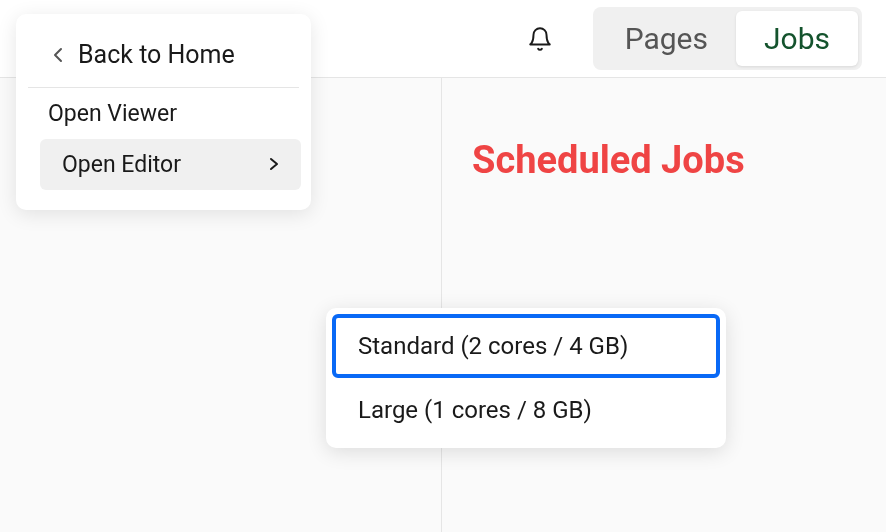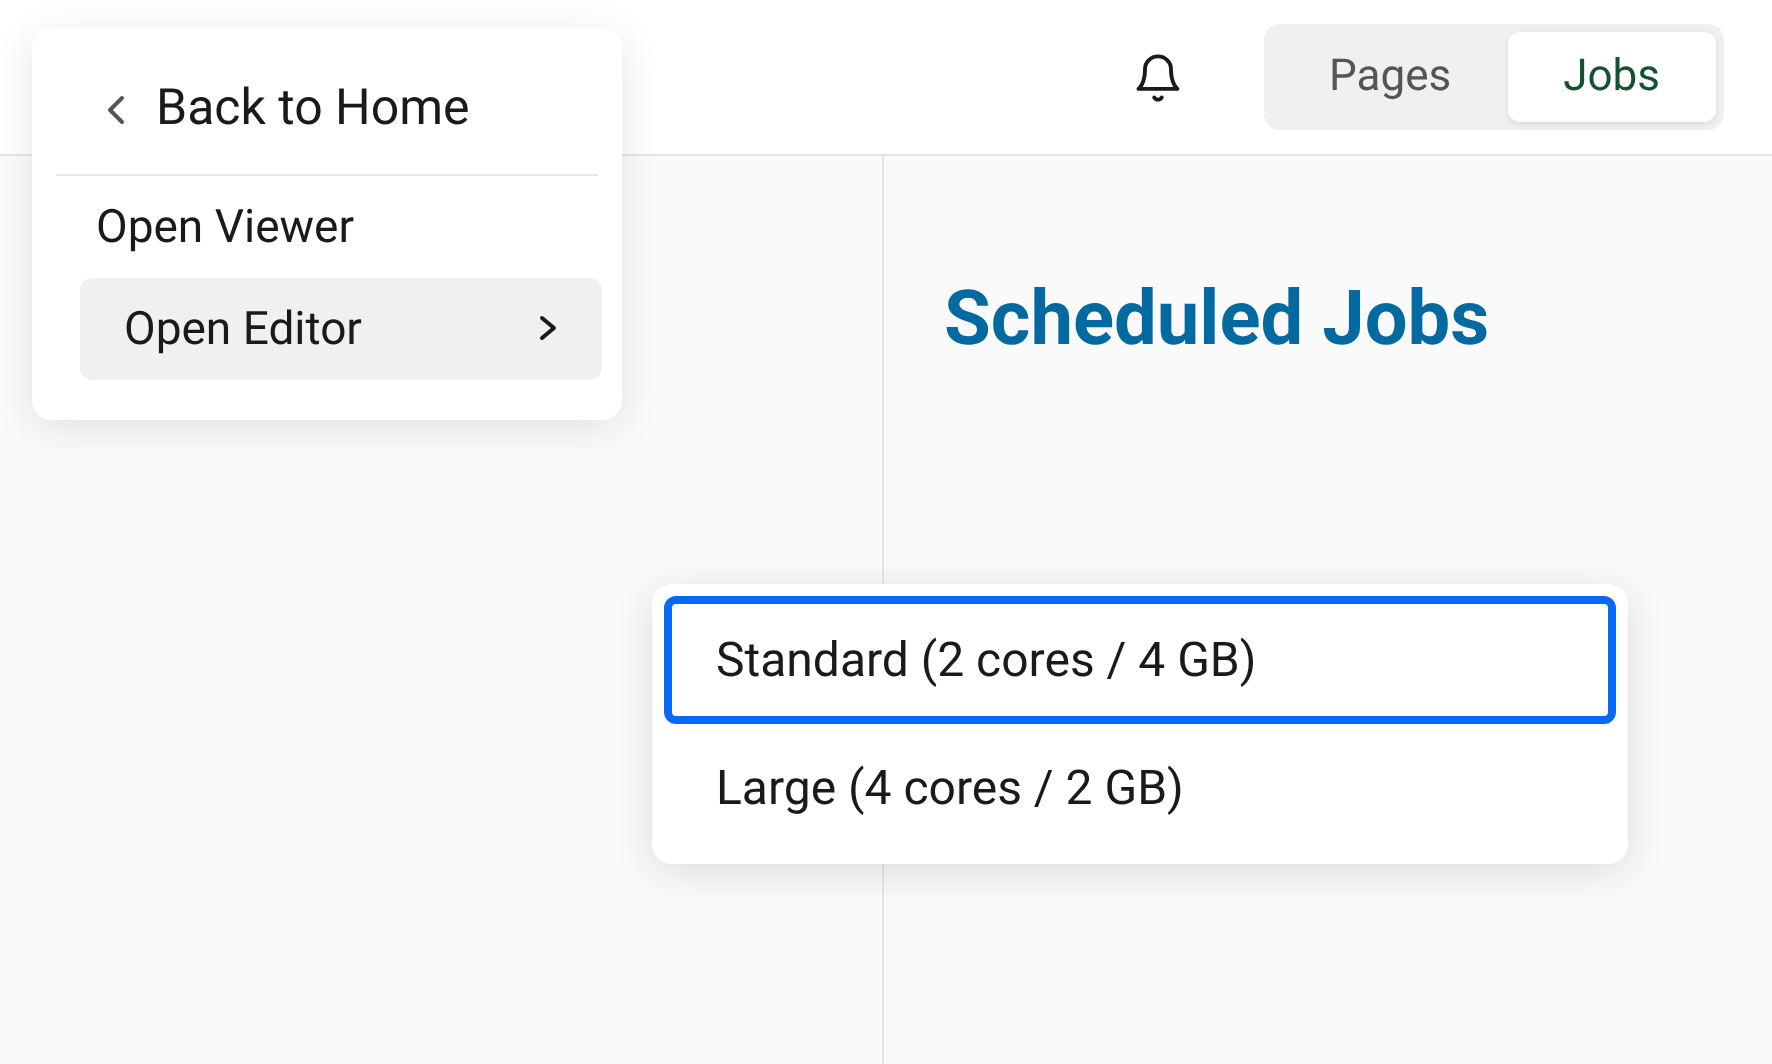--- a/index.html
+++ b/index.html
@@ -61,21 +61,21 @@
     
     .tab-group {
       display: flex;
       background: #f0f0f0;
       border-radius: 8px;
       padding: 4px;
     }
     
     .tab {
       padding: 10px 28px;
-      font-size: 22px;
+      font-size: 30px;
       cursor: pointer;
       border-radius: 6px;
       color: #555;
     }
     
     .tab.active {
       background: #ffffff;
       color: #14532d;
       box-shadow: 0 1px 3px rgba(0,0,0,0.1);
     }
@@ -94,21 +94,21 @@
     
     .content-area {
       flex: 1;
       padding: 60px 30px;
       background: #fafafa;
     }
     
     .page-title {
       font-size: 38px;
       font-weight: 700;
-      color: #0369a1;
+      color: #ef4444;
     }
     
     .dropdown-menu {
       position: absolute;
       top: 14px;
       left: 16px;
       width: 295px;
       background: #ffffff;
       border-radius: 10px;
       box-shadow: 0 4px 20px rgba(0,0,0,0.1);
@@ -155,23 +155,23 @@
       text-align: center;
     }
     
     .menu-item.highlighted {
       background: #f0f0f0;
       margin-left: 24px;
     }
     
     .submenu {
       position: absolute;
-      top: 292px;
+      top: 308px;
       left: 326px;
-      width: 488px;
+      width: 400px;
       background: #ffffff;
       border-radius: 10px;
       box-shadow: 0 4px 20px rgba(0,0,0,0.12);
       padding: 6px;
       z-index: 10;
     }
     
     .submenu-item {
       padding: 18px 26px;
       font-size: 24px;
@@ -234,14 +234,14 @@
     <span>
       <svg width="10" height="16" viewBox="0 0 10 16" fill="none">
         <path d="M2 3 L8 8 L2 13" stroke="#1a1a1a" stroke-width="2" fill="none" stroke-linecap="round" stroke-linejoin="round"></path>
       </svg>
     </span>
   </div>
 </div>
 
 <div class="submenu">
   <div class="submenu-item selected">Standard (2 cores / 4 GB)</div>
-  <div class="submenu-item">Large (4 cores / 2 GB)</div>
+  <div class="submenu-item">Large (1 cores / 8 GB)</div>
 </div>
 
 </body></html>

